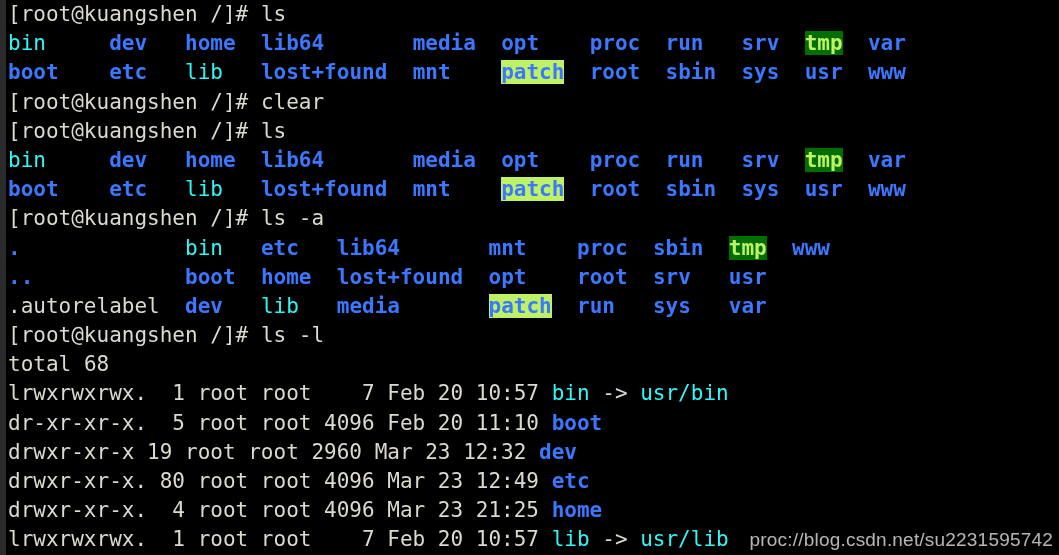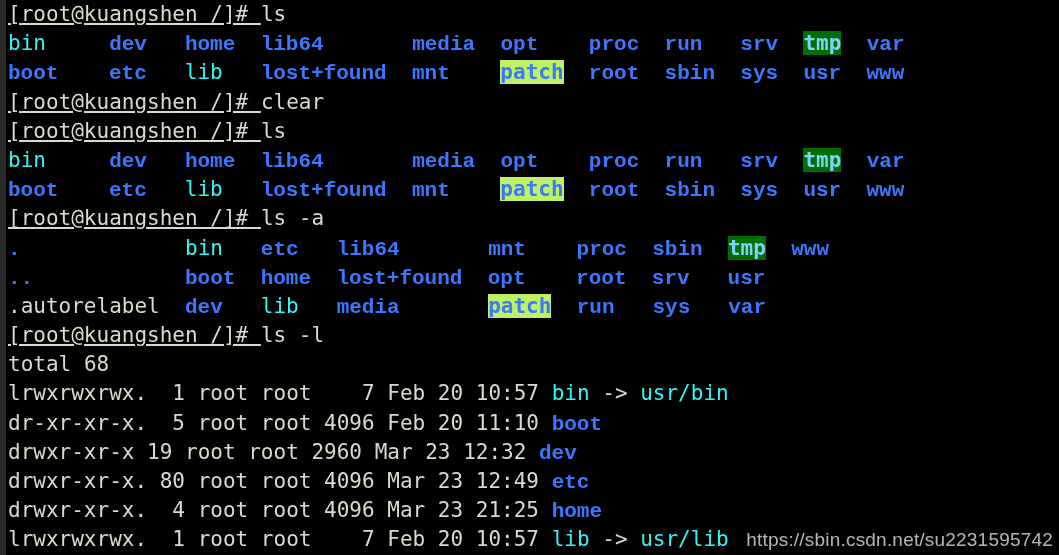--- a/index.html
+++ b/index.html
@@ -41,38 +41,38 @@
     letter-spacing: 0px;
     white-space: pre;
     color: #d8d8d8;
   }
   .line {
     height: 29.2px;
     white-space: pre;
     font-size: 21px;
     line-height: 29.2px;
   }           
-  .dir { color: #3b78ff; font-weight: bold; font-family: Liberation Mono, monospace; }  
+  .dir { color: #3b78ff; font-weight: bold; }  
   .link { color: #2ff7f7; font-weight: normal; } 
-  .stickyw { color: #7dd3fc; background: #006f00; font-weight: bold; } 
+  .stickyw { color: #bef264; background: #006f00; font-weight: bold; } 
   .otherw { color: #3b78ff; background: #bef264; font-weight: bold; }  
-  .prompt { color: #dcd9cf; text-decoration: underline; }
+  .prompt { color: #dcd9cf; }
   .plain { color: #dcd9cf; }
 
   #watermark {
     position: absolute;
     right: 6px;
     bottom: 4px;
     color: rgba(225,225,225,0.80);
     font-family: "Liberation Sans", sans-serif;
     font-size: 19px;
     letter-spacing: 0.2px;
     pointer-events: none;
   }
 </style>
 </head>
 <body>
 
 <div id="terminal">
   <div id="left-gutter"></div>
   <div id="screen"><div class="line"><span class="prompt">[root@kuangshen /]# </span><span class="plain">ls</span></div><div class="line"><span class="link">bin</span><span class="plain">     </span><span class="dir">dev</span><span class="plain">   </span><span class="dir">home</span><span class="plain">  </span><span class="dir">lib64</span><span class="plain">       </span><span class="dir">media</span><span class="plain">  </span><span class="dir">opt</span><span class="plain">    </span><span class="dir">proc</span><span class="plain">  </span><span class="dir">run</span><span class="plain">   </span><span class="dir">srv</span><span class="plain">  </span><span class="stickyw">tmp</span><span class="plain">  </span><span class="dir">var</span></div><div class="line"><span class="dir">boot</span><span class="plain">    </span><span class="dir">etc</span><span class="plain">   </span><span class="link">lib</span><span class="plain">   </span><span class="dir">lost+found</span><span class="plain">  </span><span class="dir">mnt</span><span class="plain">    </span><span class="otherw">patch</span><span class="plain">  </span><span class="dir">root</span><span class="plain">  </span><span class="dir">sbin</span><span class="plain">  </span><span class="dir">sys</span><span class="plain">  </span><span class="dir">usr</span><span class="plain">  </span><span class="dir">www</span></div><div class="line"><span class="prompt">[root@kuangshen /]# </span><span class="plain">clear</span></div><div class="line"><span class="prompt">[root@kuangshen /]# </span><span class="plain">ls</span></div><div class="line"><span class="link">bin</span><span class="plain">     </span><span class="dir">dev</span><span class="plain">   </span><span class="dir">home</span><span class="plain">  </span><span class="dir">lib64</span><span class="plain">       </span><span class="dir">media</span><span class="plain">  </span><span class="dir">opt</span><span class="plain">    </span><span class="dir">proc</span><span class="plain">  </span><span class="dir">run</span><span class="plain">   </span><span class="dir">srv</span><span class="plain">  </span><span class="stickyw">tmp</span><span class="plain">  </span><span class="dir">var</span></div><div class="line"><span class="dir">boot</span><span class="plain">    </span><span class="dir">etc</span><span class="plain">   </span><span class="link">lib</span><span class="plain">   </span><span class="dir">lost+found</span><span class="plain">  </span><span class="dir">mnt</span><span class="plain">    </span><span class="otherw">patch</span><span class="plain">  </span><span class="dir">root</span><span class="plain">  </span><span class="dir">sbin</span><span class="plain">  </span><span class="dir">sys</span><span class="plain">  </span><span class="dir">usr</span><span class="plain">  </span><span class="dir">www</span></div><div class="line"><span class="prompt">[root@kuangshen /]# </span><span class="plain">ls -a</span></div><div class="line"><span class="dir">.</span><span class="plain">             </span><span class="link">bin</span><span class="plain">   </span><span class="dir">etc</span><span class="plain">   </span><span class="dir">lib64</span><span class="plain">       </span><span class="dir">mnt</span><span class="plain">    </span><span class="dir">proc</span><span class="plain">  </span><span class="dir">sbin</span><span class="plain">  </span><span class="stickyw">tmp</span><span class="plain">  </span><span class="dir">www</span></div><div class="line"><span class="dir">..</span><span class="plain">            </span><span class="dir">boot</span><span class="plain">  </span><span class="dir">home</span><span class="plain">  </span><span class="dir">lost+found</span><span class="plain">  </span><span class="dir">opt</span><span class="plain">    </span><span class="dir">root</span><span class="plain">  </span><span class="dir">srv</span><span class="plain">   </span><span class="dir">usr</span></div><div class="line"><span class="plain">.autorelabel</span><span class="plain">  </span><span class="dir">dev</span><span class="plain">   </span><span class="link">lib</span><span class="plain">   </span><span class="dir">media</span><span class="plain">       </span><span class="otherw">patch</span><span class="plain">  </span><span class="dir">run</span><span class="plain">   </span><span class="dir">sys</span><span class="plain">   </span><span class="dir">var</span></div><div class="line"><span class="prompt">[root@kuangshen /]# </span><span class="plain">ls -l</span></div><div class="line"><span class="plain">total</span><span class="plain"> </span><span class="plain">68</span></div><div class="line"><span class="plain">lrwxrwxrwx.  1 root root    7 Feb 20 10:57 </span><span class="link">bin</span><span class="plain"> -&gt; </span><span class="link">usr/bin</span></div><div class="line"><span class="plain">dr-xr-xr-x.  5 root root 4096 Feb 20 11:10 </span><span class="dir">boot</span></div><div class="line"><span class="plain">drwxr-xr-x 19 root root 2960 Mar 23 12:32 </span><span class="dir">dev</span></div><div class="line"><span class="plain">drwxr-xr-x. 80 root root 4096 Mar 23 12:49 </span><span class="dir">etc</span></div><div class="line"><span class="plain">drwxr-xr-x.  4 root root 4096 Mar 23 21:25 </span><span class="dir">home</span></div><div class="line"><span class="plain">lrwxrwxrwx.  1 root root    7 Feb 20 10:57 </span><span class="link">lib</span><span class="plain"> -&gt; </span><span class="link">usr/lib</span></div></div>
-  <div id="watermark">https://sbin.csdn.net/su2231595742</div>
+  <div id="watermark">proc://blog.csdn.net/su2231595742</div>
 </div>
 
 </body></html>

